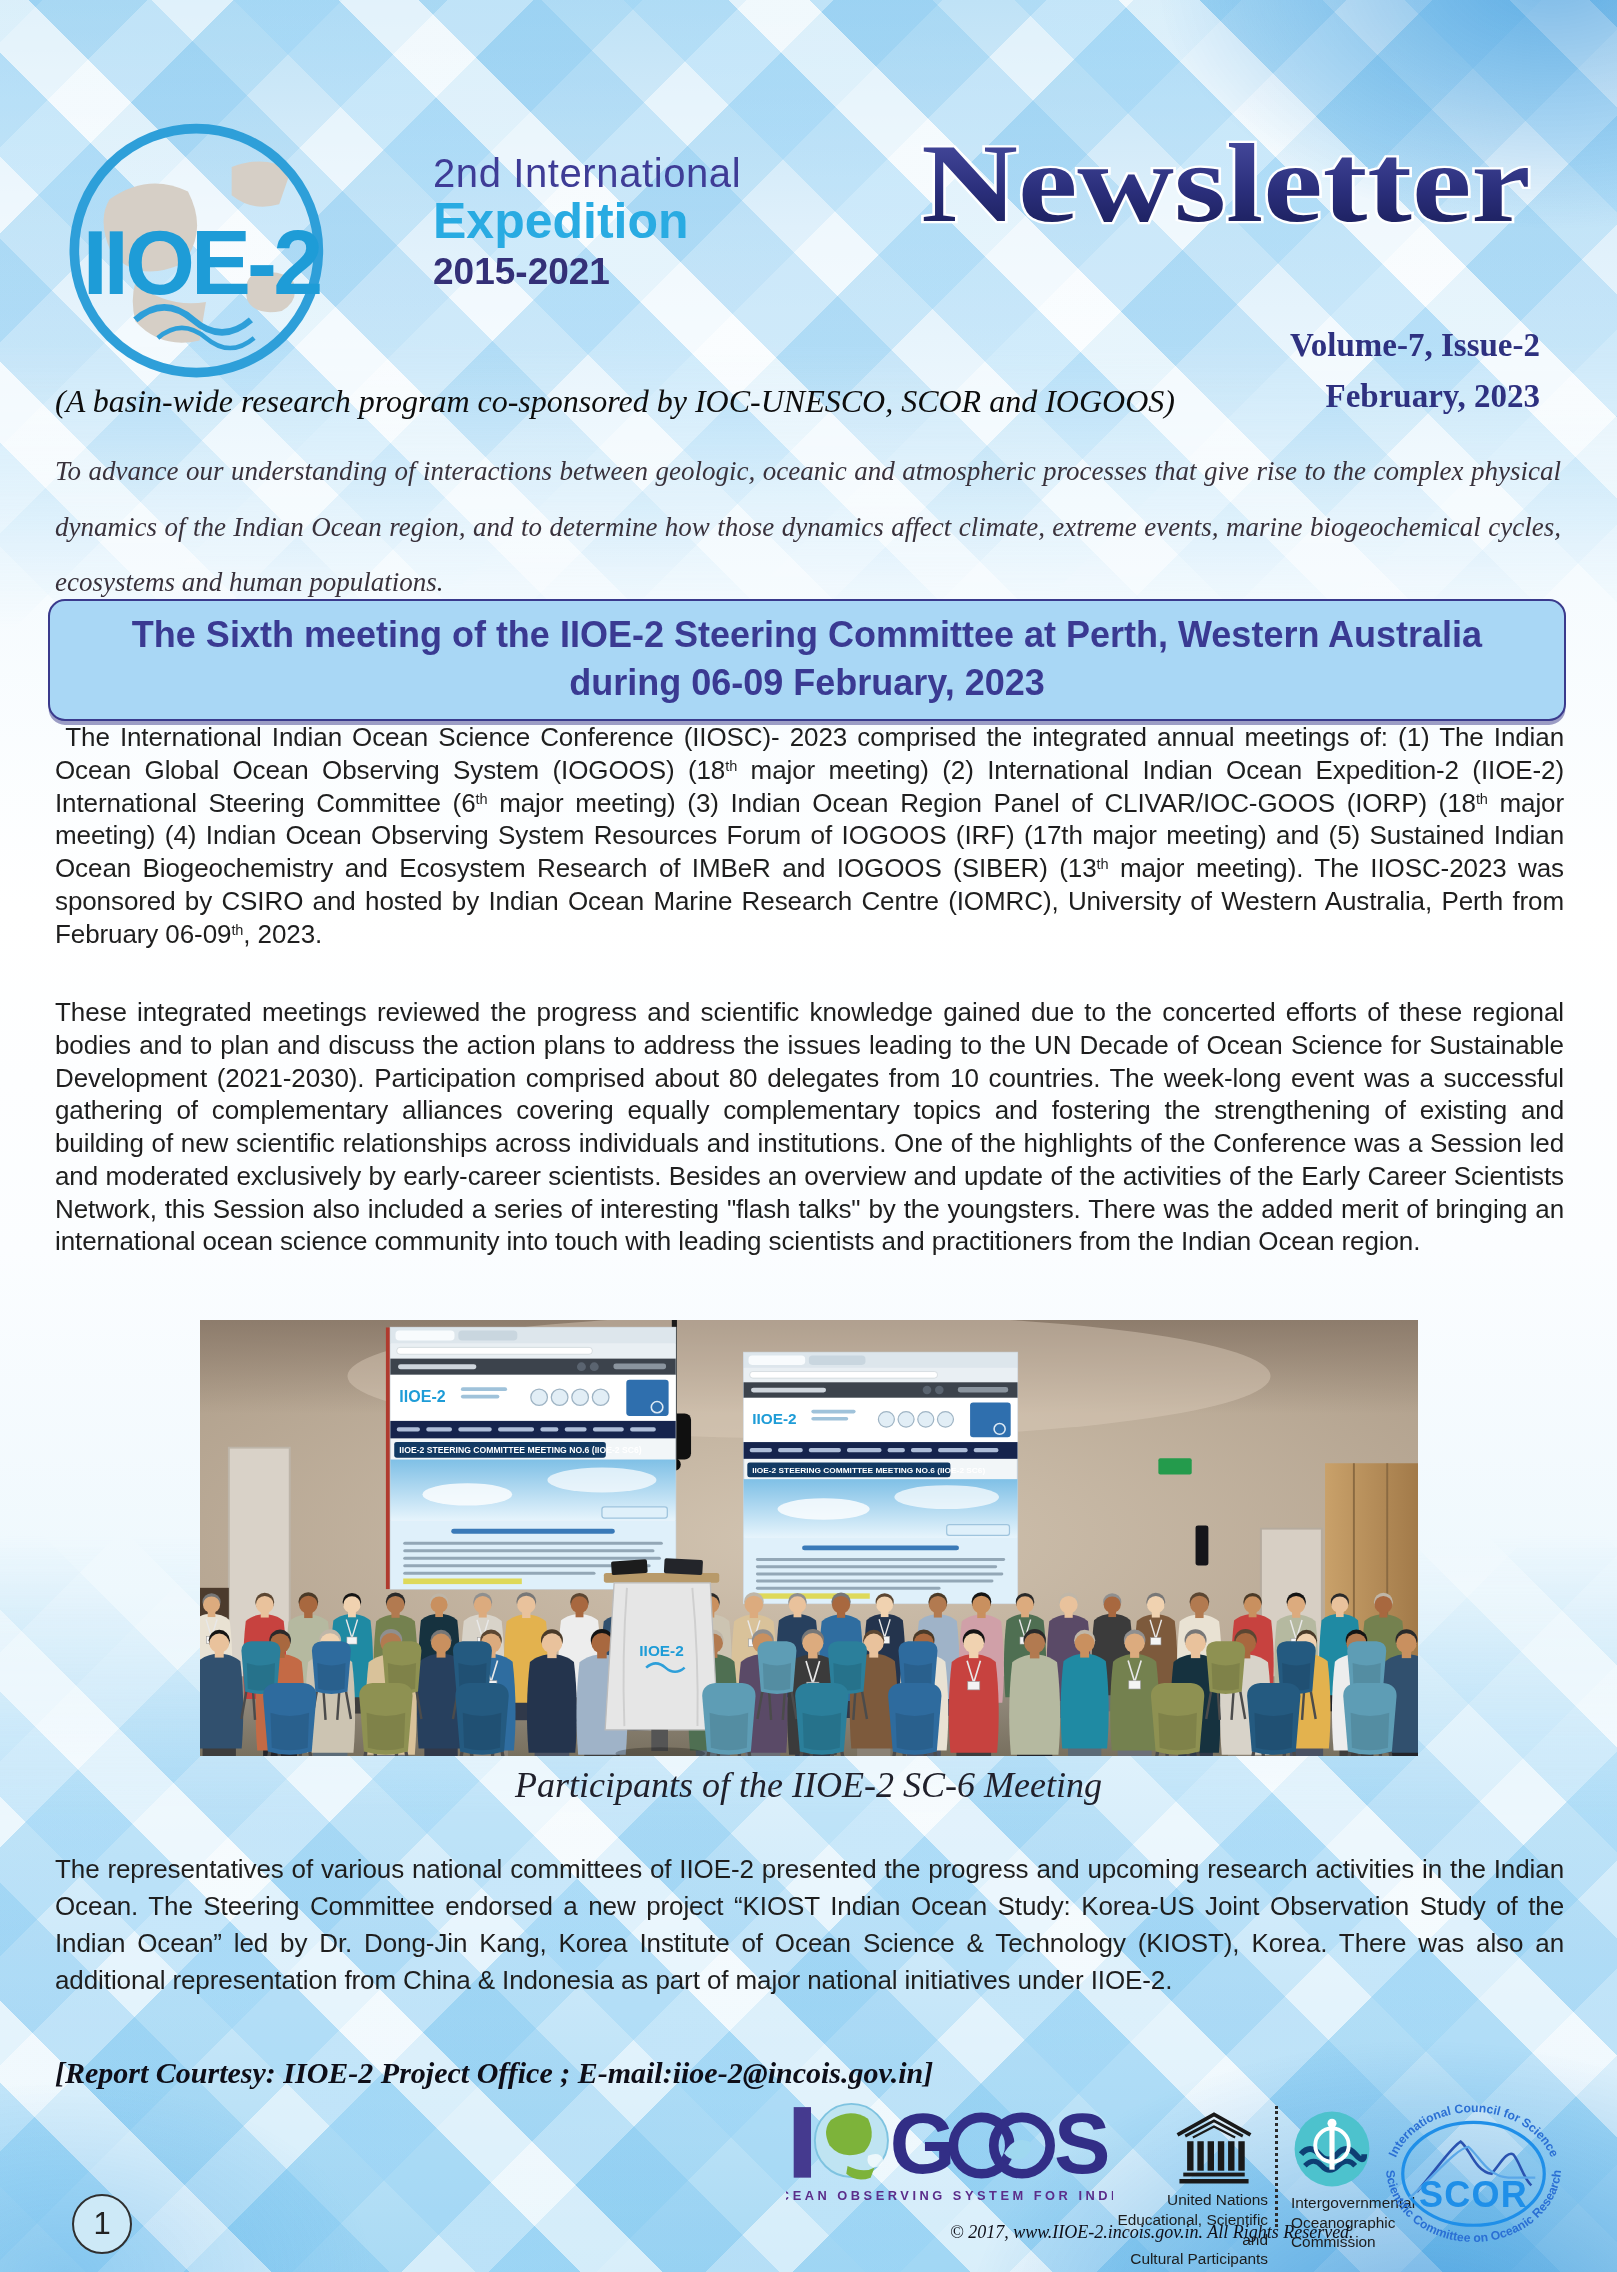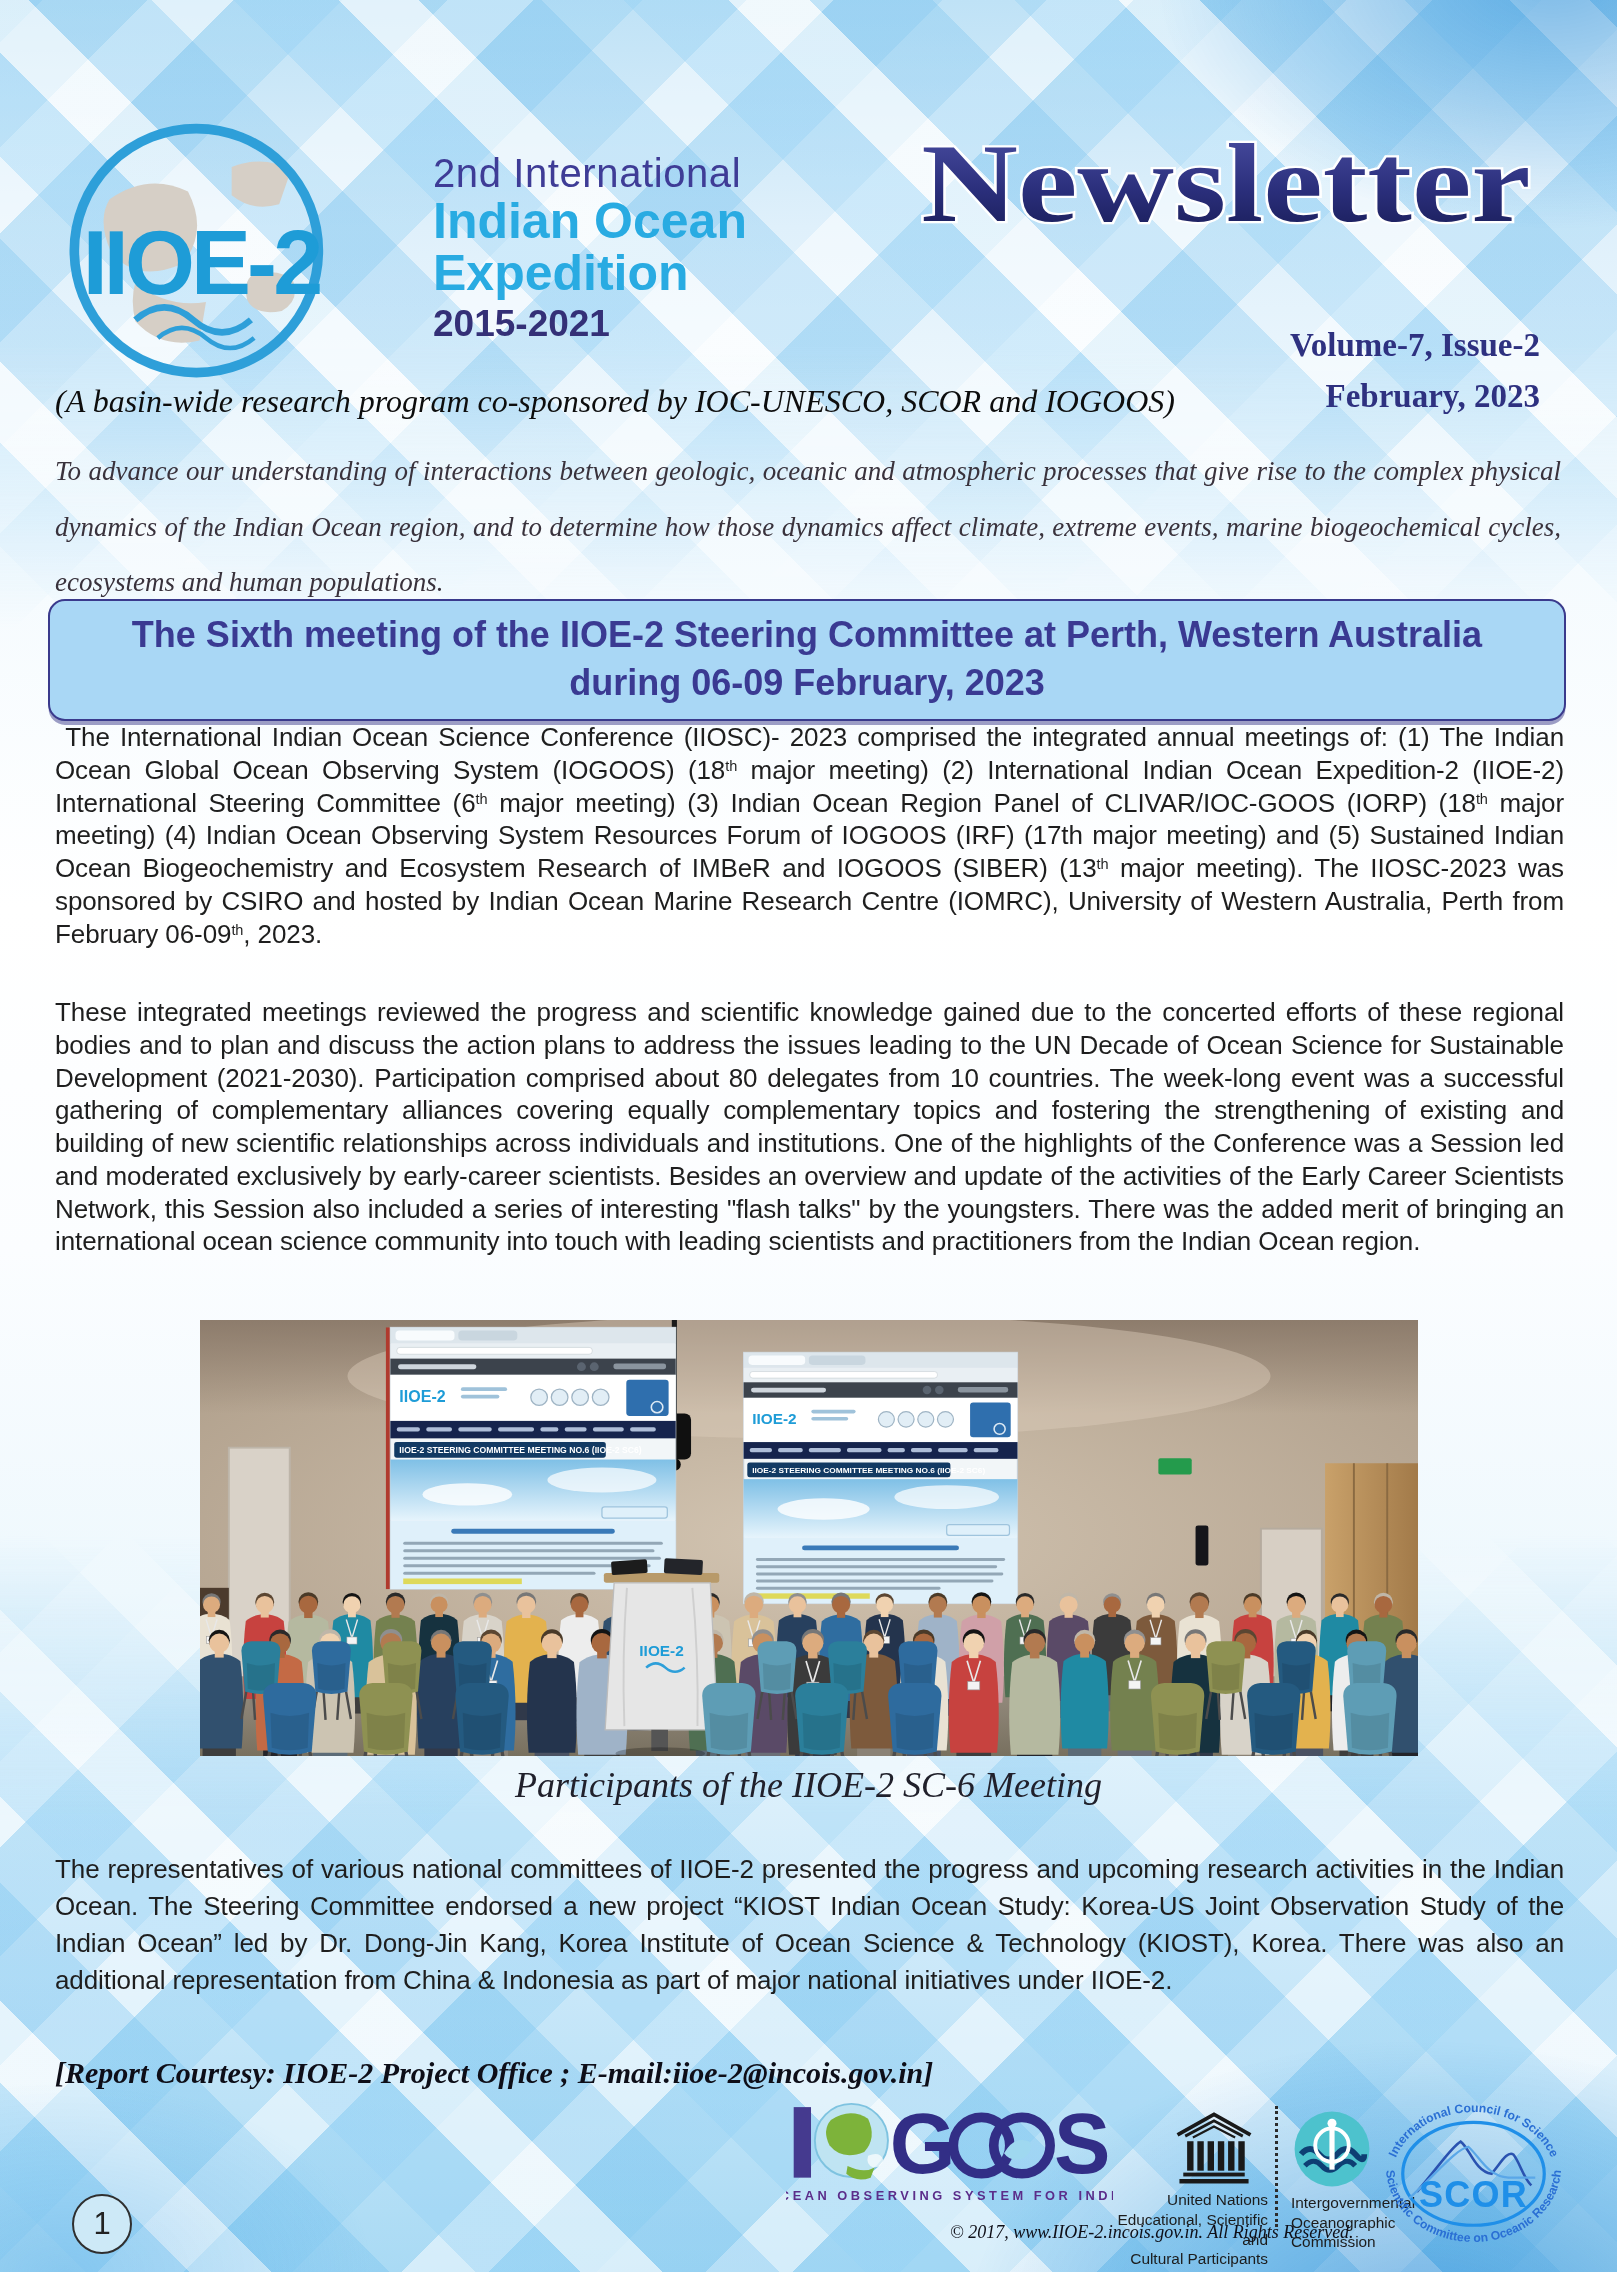--- a/index.html
+++ b/index.html
@@ -83,21 +83,20 @@
     </g>
     <text x="68" y="268" font-family="Liberation Sans, sans-serif" font-weight="bold" font-size="140" letter-spacing="-6" fill="#1E9CD7">IIOE-2</text>
     <g fill="none" stroke="#2E9FD9">
       <path d="M150,308 c30,-26 60,-26 90,0 c30,26 60,26 90,0" stroke-width="10"></path>
       <path d="M185,336 c25,-21 50,-21 75,0 c25,21 50,21 75,0" stroke-width="7"></path>
     </g>
   </svg>
 
   <div class="abs logo-text" style="left:433px;top:153px;">
     <div class="lt1">2nd International</div>
-    <div class="lt2">Indian Ocean</div>
     <div class="lt3">Expedition</div>
     <div class="lt4">2015-2021</div>
   </div>
 
   <svg class="abs" style="left:902px;top:117px;" width="648" height="135" viewBox="0 0 1010 210">
     <defs>
       <linearGradient id="mastgrad" x1="0" y1="0" x2="0" y2="1">
         <stop offset="0" stop-color="#4d51a6"></stop>
         <stop offset="0.55" stop-color="#2b2f7c"></stop>
         <stop offset="1" stop-color="#161a52"></stop>

